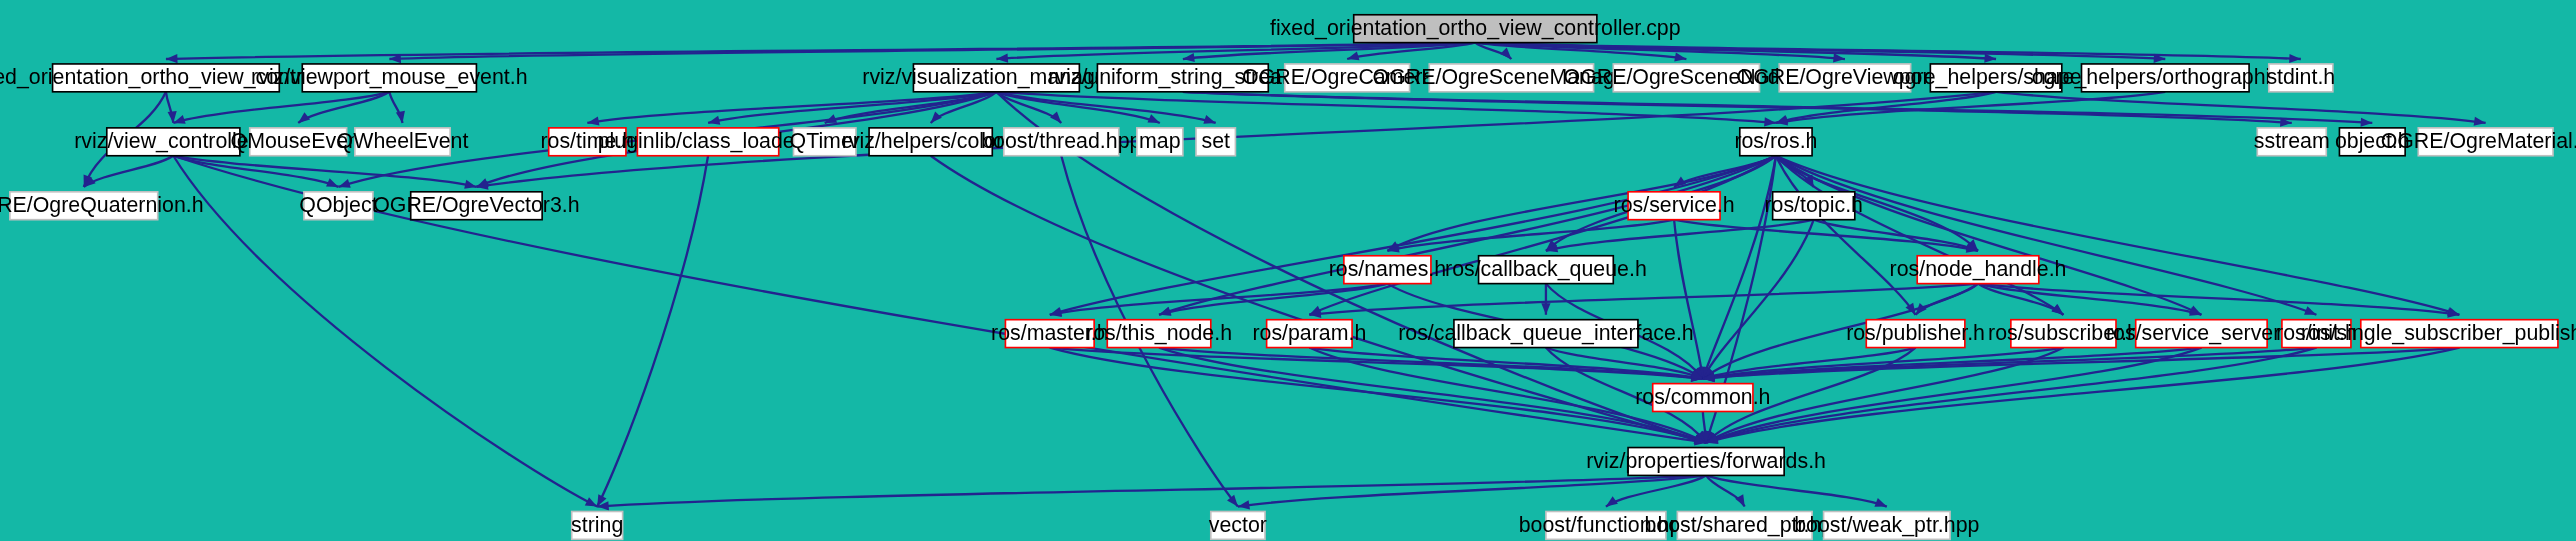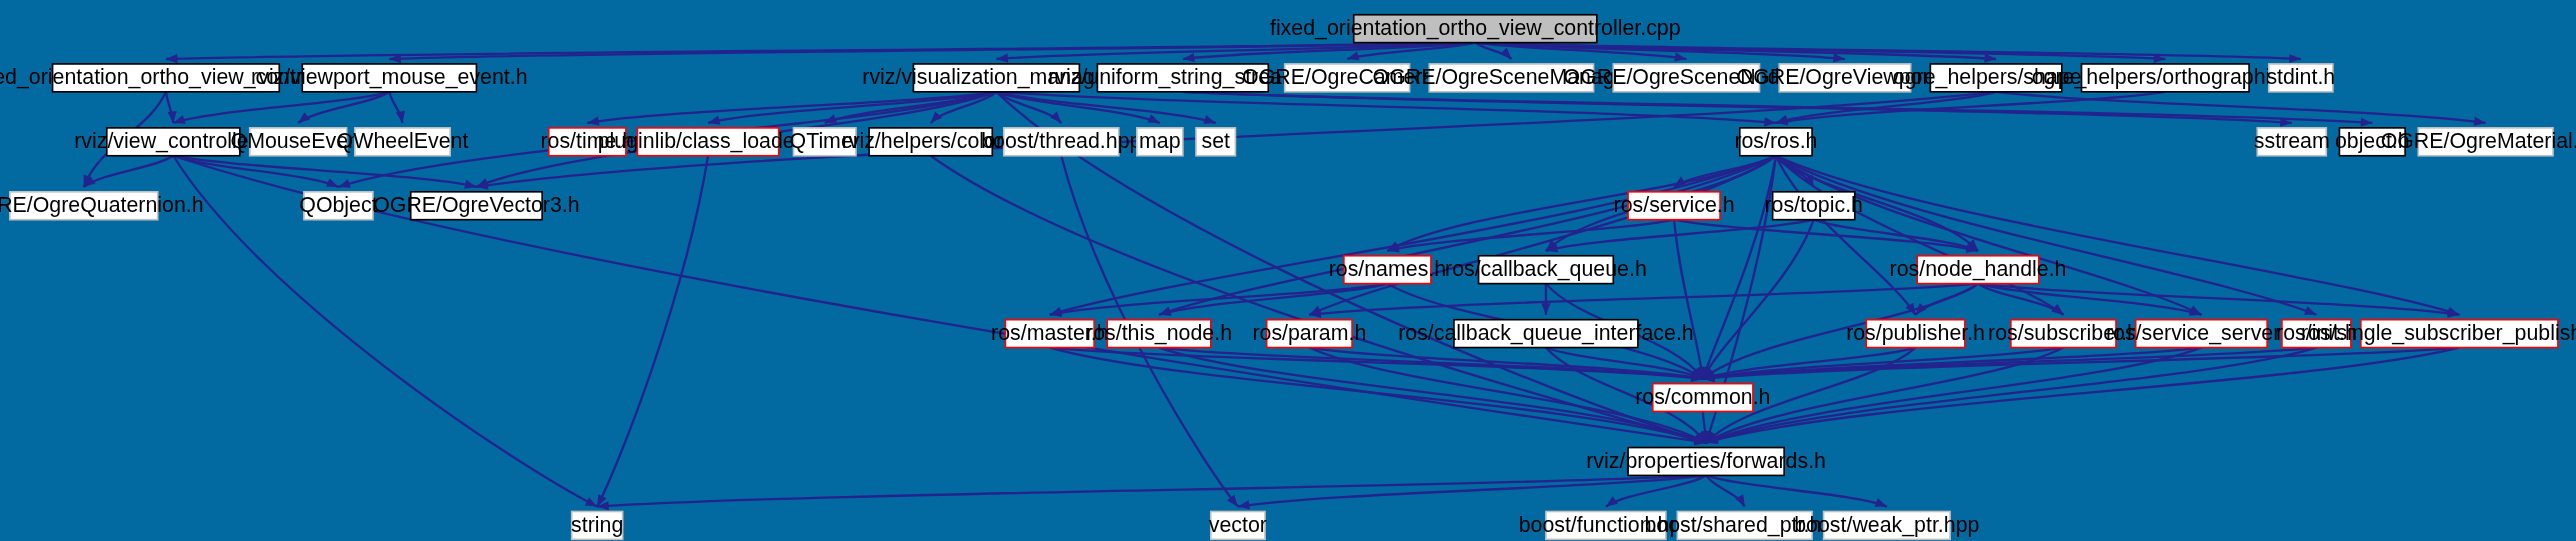--- a/index.html
+++ b/index.html
@@ -1,17 +1,17 @@
 <!DOCTYPE html>
 <html style="font-size:13px"><head>
 <meta charset="utf-8">
 <style>
   html,body{margin:0;padding:0;background:#ffffff;}
   body{font-family:"Liberation Sans",sans-serif;}
-  #graph-wrap{position:relative;width:2576px;height:541px;overflow:hidden;background:#0369a1;}
+  #graph-wrap{position:relative;width:2576px;height:541px;overflow:hidden;background:#14b8a6;}
   svg#graph{position:absolute;left:0;top:0;width:2576px;height:541px;display:block;}
   .node rect{stroke-width:1;}
   .node text{font-family:"Liberation Sans",sans-serif;font-size:13px;fill:#000000;
              text-anchor:middle;dominant-baseline:middle;}
   .edge{fill:none;stroke:#23238E;stroke-width:1.4;}
   .arrow{fill:#23238E;stroke:none;}
 </style>
 </head>
 <body>
 

